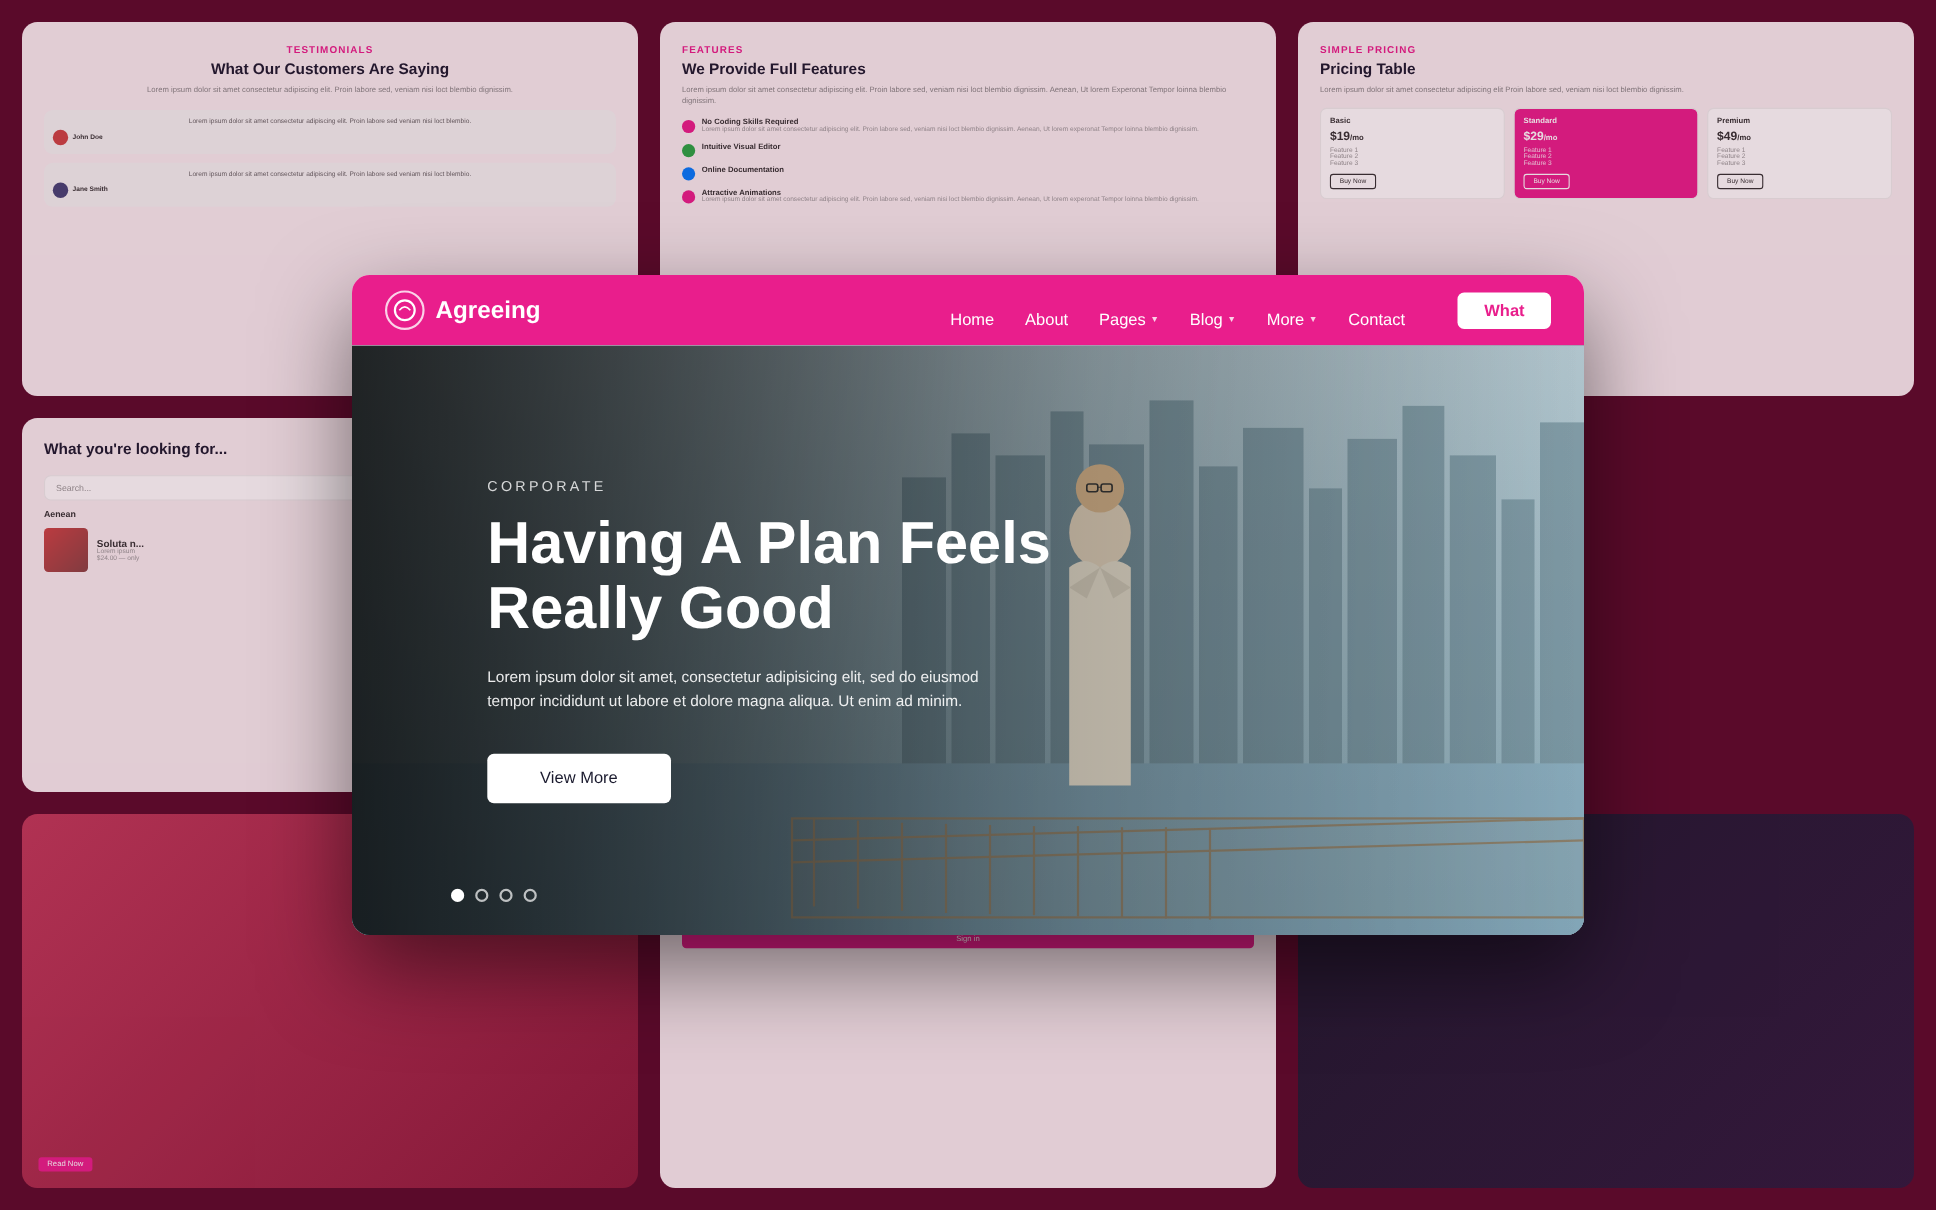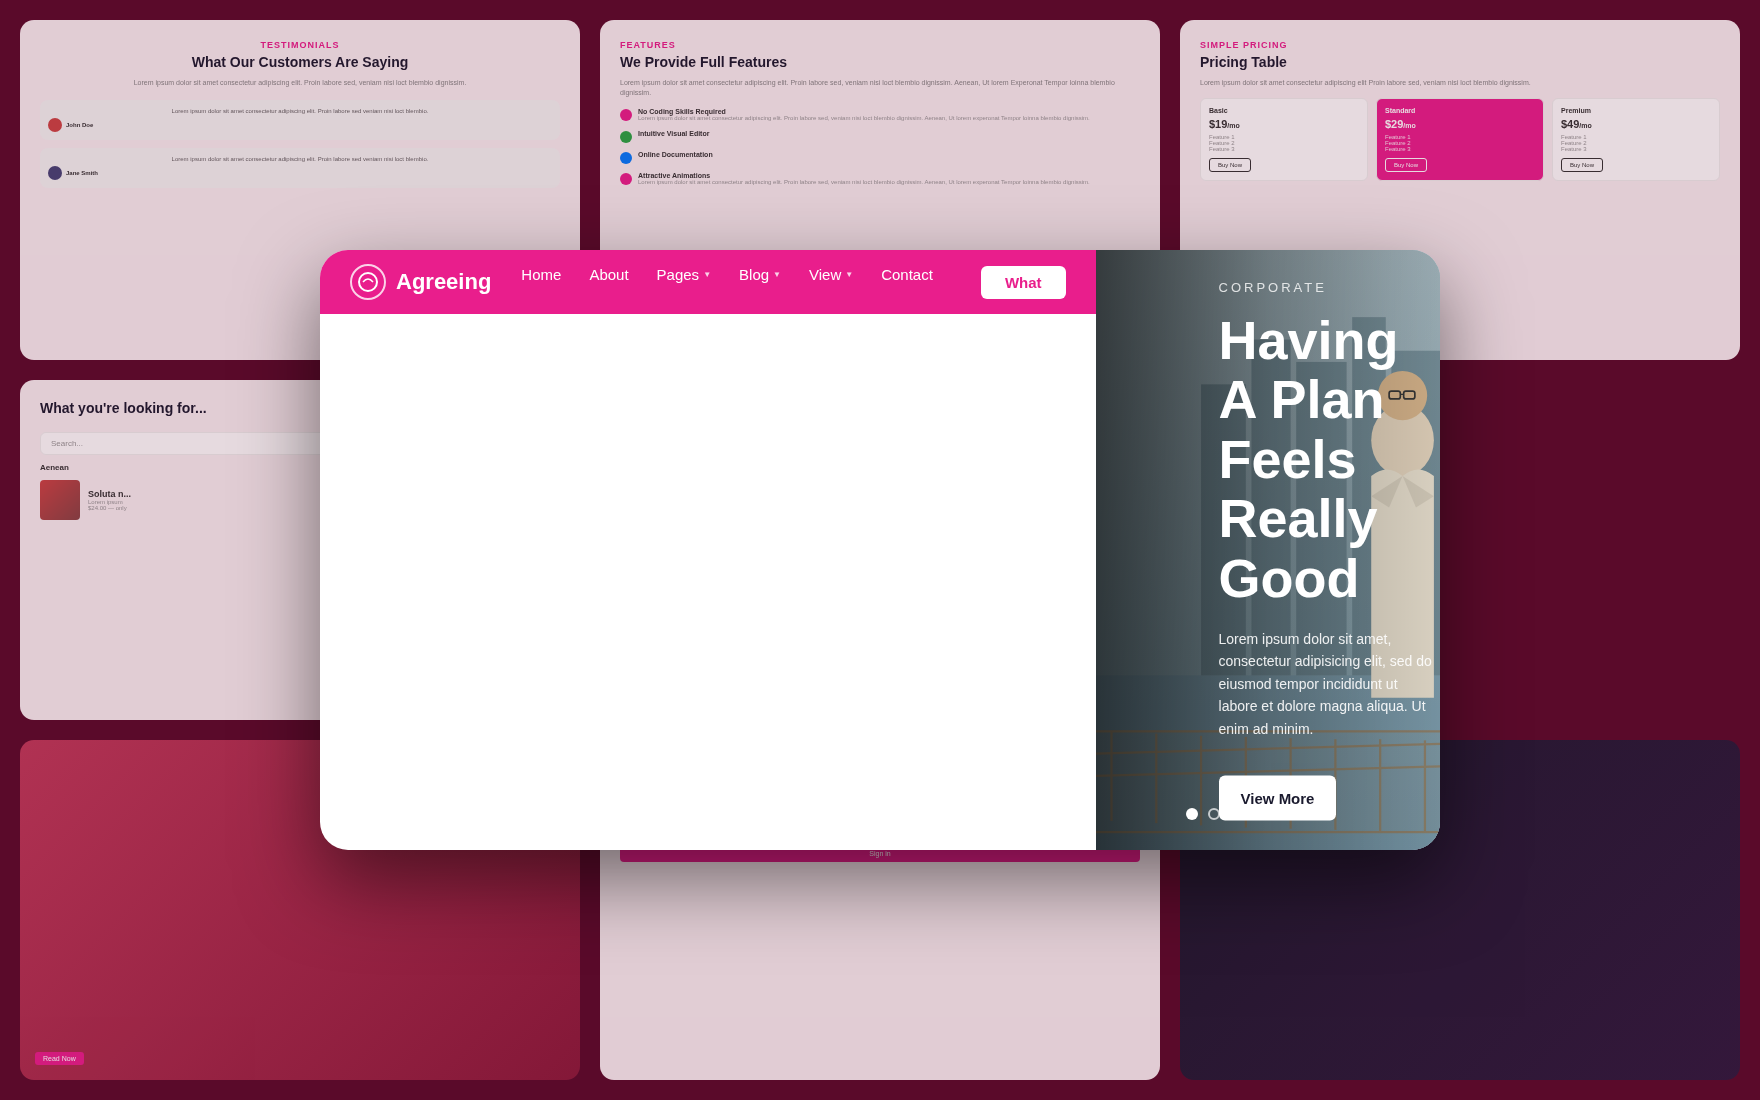--- a/index.html
+++ b/index.html
@@ -255,25 +255,25 @@
       display: flex;
       align-items: center;
       justify-content: center;
       z-index: 100;
     }
 
     .modal {
       width: 1120px;
       height: 600px;
       background: #fff;
-      border-radius: 28px;
+      border-radius: 16px;
       box-shadow: 0 30px 80px rgba(0,0,0,0.5);
       overflow: hidden;
       display: flex;
-      flex-direction: row;
+      flex-direction: column;
     }
 
     
     .navbar {
       background: #e91e8c;
       height: 64px;
       display: flex;
       align-items: center;
       padding: 0 30px;
       flex-shrink: 0;
@@ -300,21 +300,21 @@
     }
 
     .brand-name {
       color: #fff;
       font-size: 22px;
       font-weight: 700;
     }
 
     .navbar-nav {
       display: flex;
-      align-items: flex-start;
+      align-items: flex-end;
       gap: 28px;
       margin-left: auto;
     }
 
     .nav-item {
       color: #fff;
       font-size: 15px;
       text-decoration: none;
       display: flex;
       align-items: center;
@@ -394,23 +394,23 @@
       color: rgba(255,255,255,0.9);
       margin-bottom: 36px;
       max-width: 480px;
     }
 
     .hero-btn {
       background: #fff;
       color: #1a1a2e;
       border: none;
       border-radius: 6px;
-      padding: 14px 22px;
+      padding: 14px 48px;
       font-size: 15px;
-      font-weight: 700;
+      font-weight: 400;
       cursor: pointer;
     }
 
     
     .hero-dots {
       position: absolute;
       bottom: 30px;
       left: 90px;
       display: flex;
       gap: 10px;
@@ -575,21 +575,21 @@
         </a>
         <a class="nav-item">
           <span>Pages</span>
           <span class="dropdown-arrow">▼</span>
         </a>
         <a class="nav-item">
           <span>Blog</span>
           <span class="dropdown-arrow">▼</span>
         </a>
         <a class="nav-item">
-          <span>View</span>
+          <span>More</span>
           <span class="dropdown-arrow">▼</span>
         </a>
         <a class="nav-item">
           <span>Contact</span>
         </a>
         <button class="navbar-login">What</button>
       </div>
     </nav>
 
     <div class="hero">

